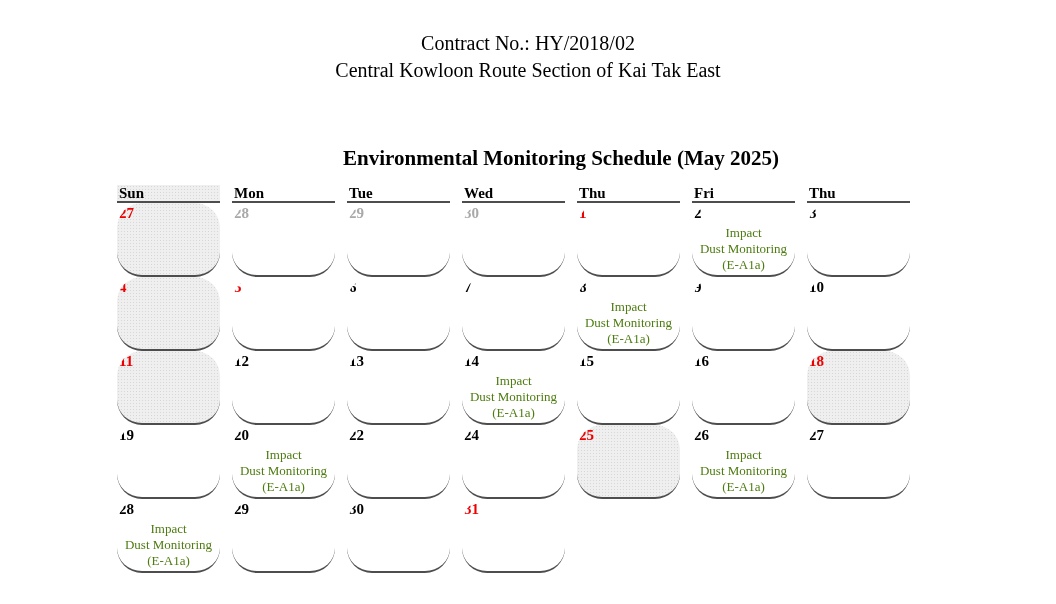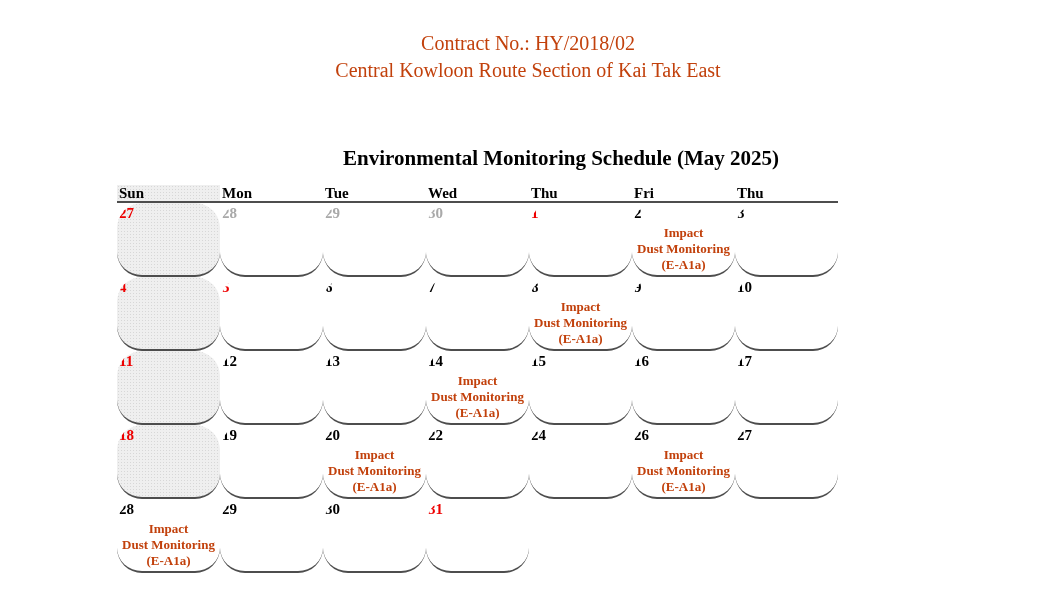--- a/index.html
+++ b/index.html
@@ -2,31 +2,32 @@
 <html><head>
 <meta charset="utf-8">
 <style>
   html,body { margin:0; padding:0; background:#fff; }
   .page {
     position:relative; width:1056px; height:604px; background:#ffffff;
     font-family:"Liberation Serif","DejaVu Serif",serif; color:#000; overflow:hidden;
   }
   .doc-header {
     position:absolute; top:30px; left:0; width:1056px;
-    text-align:center; font-size:20px; line-height:27px; color:#c2410c;
+    text-align:center; font-size:20px; line-height:27px; color:#000000;
   }
   .cal-title {
     position:absolute; top:146px; left:561px; transform:translateX(-50%);
     margin:0; font-size:21px; line-height:24px; font-weight:bold; white-space:nowrap;
   }
   .calendar {
     position:absolute; left:117px; top:185px;
     display:grid;
     grid-template-columns:repeat(7,103px);
     grid-template-rows:18px repeat(5,74px);
+    column-gap:12px;
   }
   .head-cell {
     font-weight:bold; font-size:15px; line-height:16px;
     padding-left:2px; border-bottom:2px solid #4d4d4d;
   }
   .day-cell {
     border-bottom:2px solid #4d4d4d; padding-left:2px; padding-top:2px;
     overflow:hidden;
     border-radius:25px;
   }
@@ -34,21 +35,21 @@
     background-color:#efefef;
     background-image:radial-gradient(#d7d7d7 0.8px, rgba(0,0,0,0) 0.8px);
     background-size:3px 3px;
   }
   .day-num { font-weight:bold; font-size:15px; line-height:17px; }
   .day-num.holiday { color:#ee0000; }
   .day-num.other-month { color:#a9a9a9; }
   .day-num.normal { color:#000000; }
   .event {
     margin-top:3px; margin-left:-2px; text-align:center;
-    font-size:13px; line-height:16px; color:#c2410c;font-weight:bold;
+    font-size:13px; line-height:16px; color:#4d7c0f;
   }
 </style>
 </head>
 <body>
 
 <div class="page">
   <div class="doc-header">
     <div>Contract No.: HY/2018/02</div>
     <div>Central Kowloon Route Section of Kai Tak East</div>
   </div>
@@ -131,42 +132,42 @@
           <div>Dust Monitoring</div>
           <div>(E-A1a)</div>
         </div>
       </div>
       <div class="day-cell">
         <div class="day-num normal">15</div>
       </div>
       <div class="day-cell">
         <div class="day-num normal">16</div>
       </div>
-      <div class="day-cell">
-        <div class="day-num normal">17</div>
-      </div>
       <div class="day-cell sun-col">
         <div class="day-num holiday">18</div>
       </div>
       <div class="day-cell">
         <div class="day-num normal">19</div>
       </div>
       <div class="day-cell">
         <div class="day-num normal">20</div>
         <div class="event">
           <div>Impact</div>
           <div>Dust Monitoring</div>
           <div>(E-A1a)</div>
         </div>
       </div>
       <div class="day-cell">
         <div class="day-num normal">22</div>
       </div>
       <div class="day-cell">
         <div class="day-num normal">24</div>
+      </div>
+      <div class="day-cell sun-col">
+        <div class="day-num holiday">25</div>
       </div>
       <div class="day-cell">
         <div class="day-num normal">26</div>
         <div class="event">
           <div>Impact</div>
           <div>Dust Monitoring</div>
           <div>(E-A1a)</div>
         </div>
       </div>
       <div class="day-cell">

